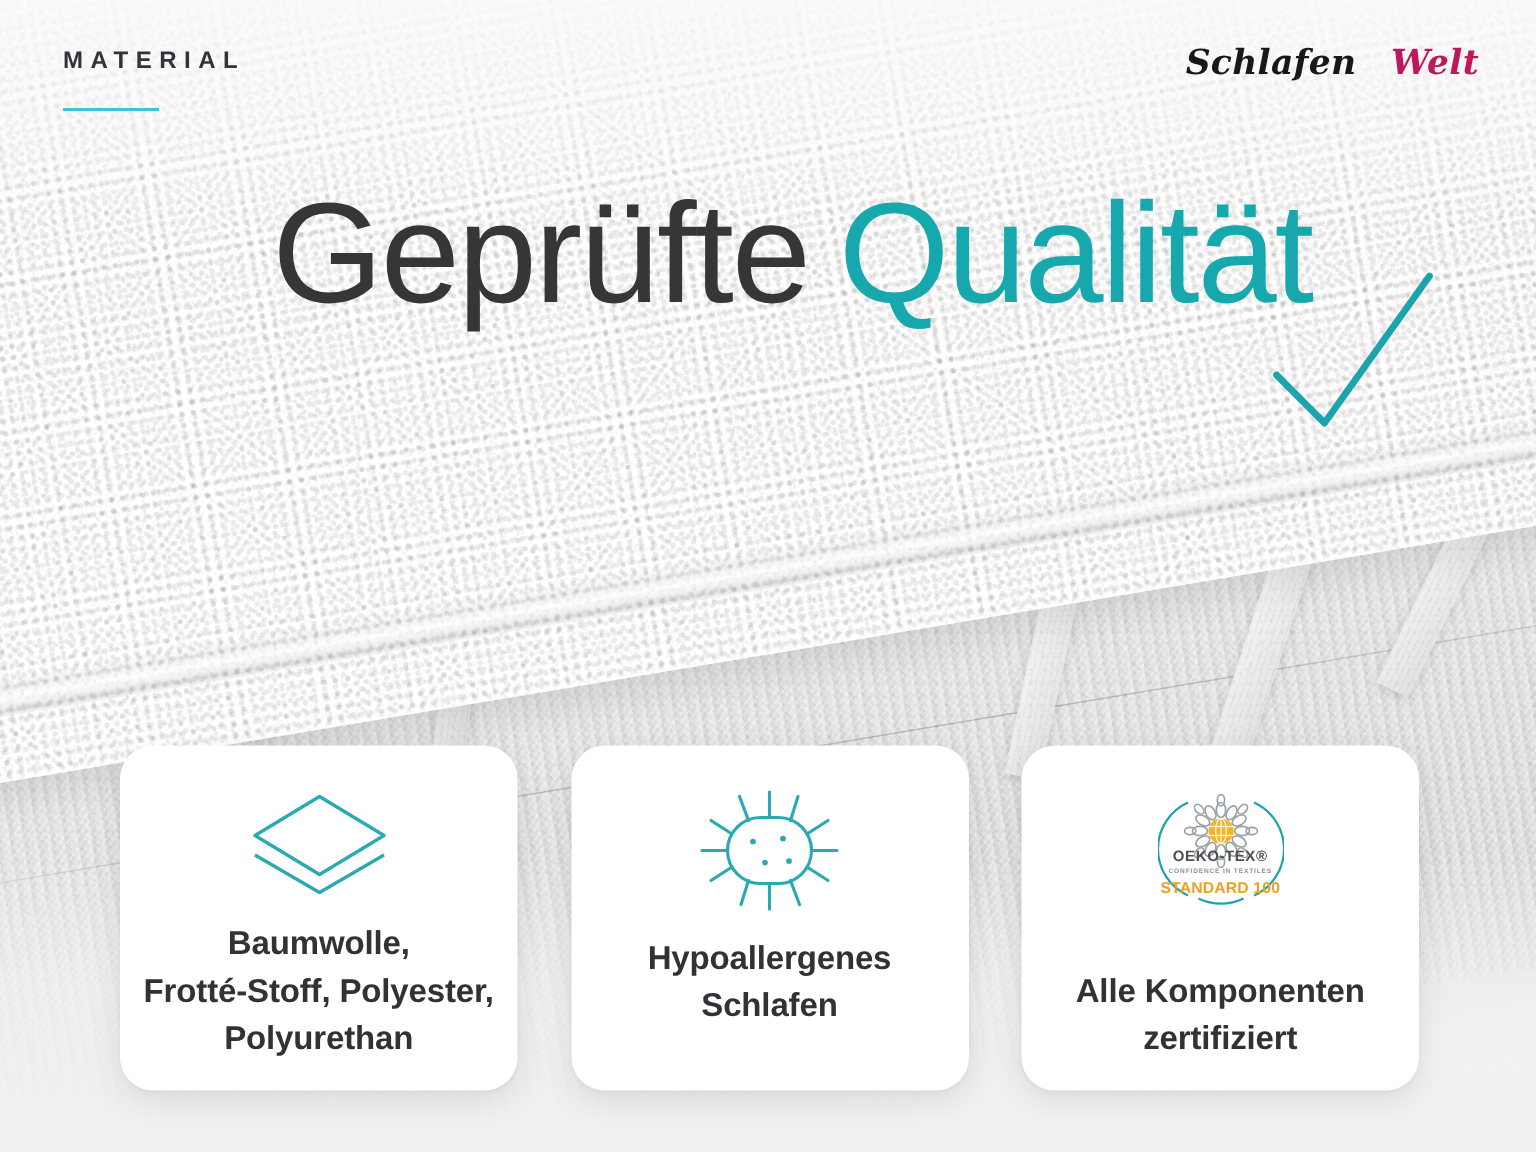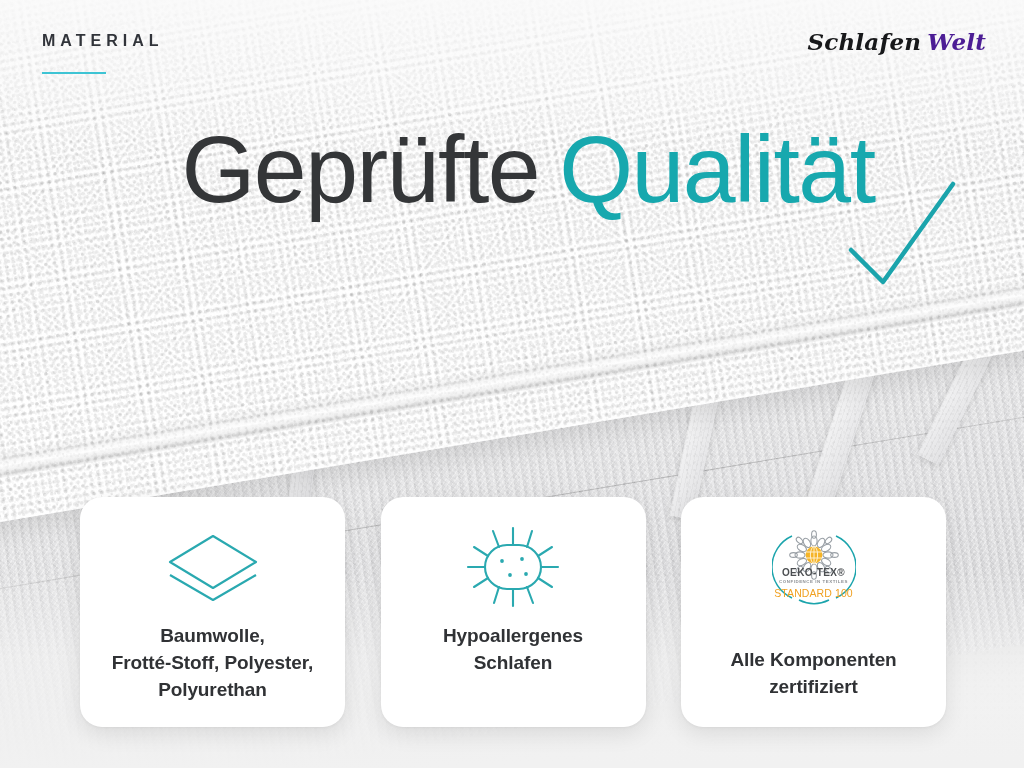--- a/index.html
+++ b/index.html
@@ -161,21 +161,21 @@
   }
 
   .logo {
     position:absolute; right:38px; top:28px;
     font-family:"DejaVu Serif", serif;
     font-style:italic; font-weight:700;
     font-size:23px; letter-spacing:.2px;
     white-space:nowrap;
   }
   .logo .lw-a { color:#17181a; }
-  .logo .lw-b { color:#4c1d95; margin-left:6px; }
+  .logo .lw-b { color:#be185d; margin-left:23px; }
 
   
   .headline {
     position:absolute; left:0; right:0; top:122px;
     text-align:center;
     font-size:95px; font-weight:400;
     letter-spacing:-1.5px; line-height:1;
     white-space:nowrap;
     padding-left:32px;
   }
@@ -200,40 +200,40 @@
     align-items:center;
     padding:28px 14px 20px;
   }
   .card-icon {
     height:84px;
     display:flex; align-items:center; justify-content:center;
   }
   .card-label {
     margin-top:14px;
     text-align:center;
-    font-size:19px; font-weight:700;
+    font-size:22px; font-weight:700;
     line-height:1.42; color:#303235;
     letter-spacing:-.1px;
   }
 
   
   .oeko { position:relative; width:84px; height:80px; }
   .oeko-txt1 {
     position:absolute; left:0; right:0; top:40px;
     text-align:center; font-size:10px; font-weight:700;
     letter-spacing:.4px; color:#4c4f52;
   }
   .oeko-txt2 {
     position:absolute; left:0; right:0; top:52px;
     text-align:center; font-size:4.4px; font-weight:700;
     letter-spacing:.55px; color:#8d9094;
   }
   .oeko-txt3 {
     position:absolute; left:0; right:0; top:60px;
-    text-align:center; font-size:10.5px; font-weight:400;
+    text-align:center; font-size:10.5px; font-weight:700;
     letter-spacing:.1px; color:#f0a020;
   }
 </style>
 </head>
 <body>
 
 <div id="stage">
 
   <div class="photo-layer">
     <div class="photo-base"></div>

